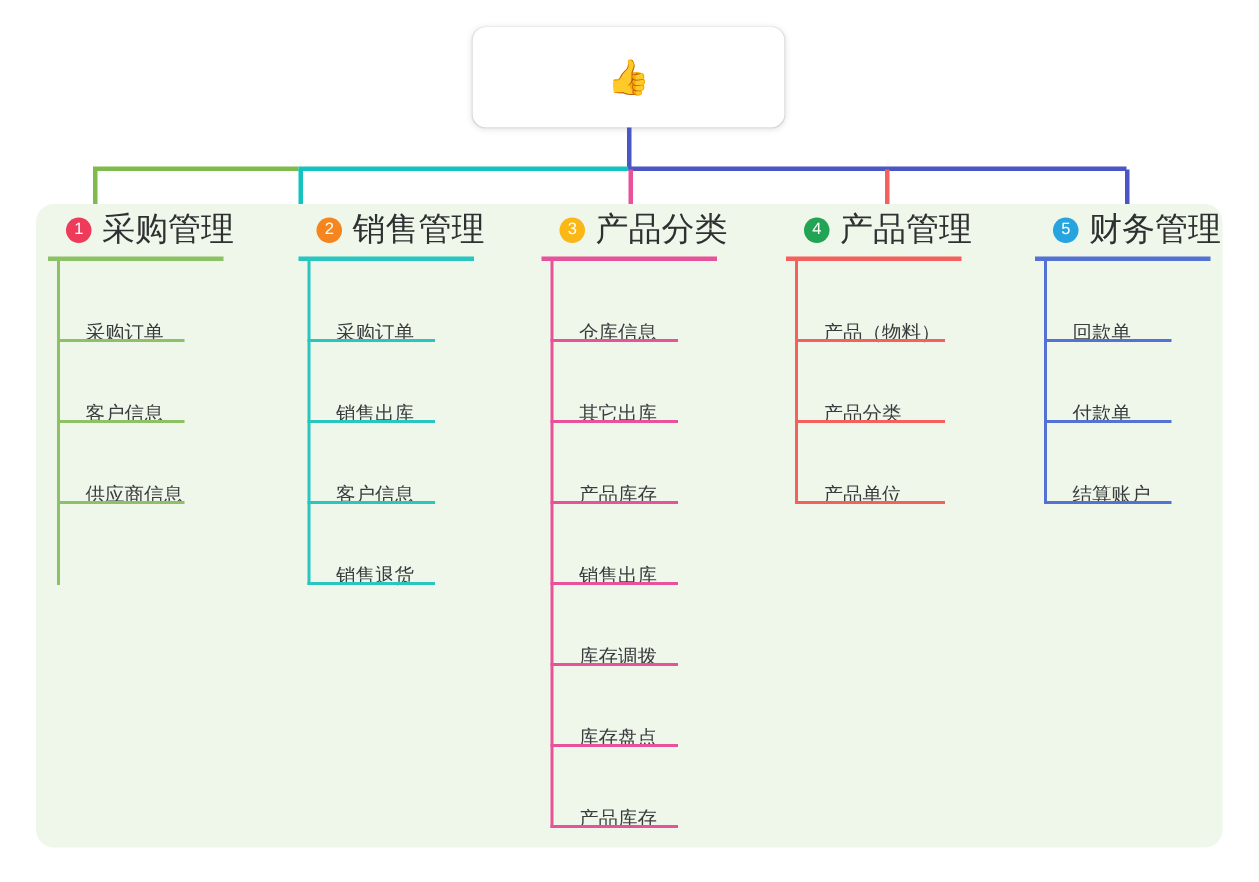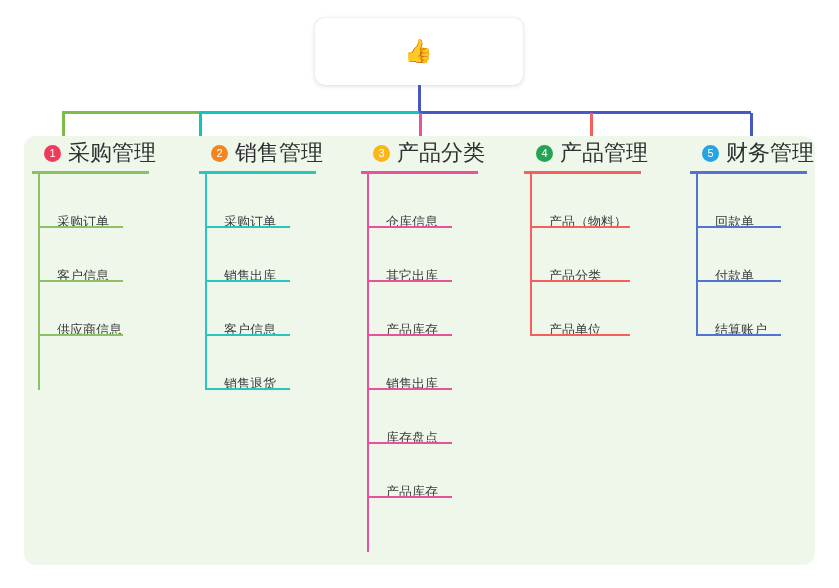--- a/index.html
+++ b/index.html
@@ -227,20 +227,24 @@
         </div>
         <div class="leaf">
           <div class="leaf-label">产品库存</div>
           <div class="leaf-rule" style="width: 85px; background: rgb(232, 82, 154);"></div>
         </div>
         <div class="leaf">
           <div class="leaf-label">销售出库</div>
           <div class="leaf-rule" style="width: 85px; background: rgb(232, 82, 154);"></div>
         </div>
         <div class="leaf">
+          <div class="leaf-label">库存调拨</div>
+          <div class="leaf-rule" style="width: 85px; background: rgb(232, 82, 154);"></div>
+        </div>
+        <div class="leaf">
           <div class="leaf-label">库存盘点</div>
           <div class="leaf-rule" style="width: 85px; background: rgb(232, 82, 154);"></div>
         </div>
         <div class="leaf">
           <div class="leaf-label">产品库存</div>
           <div class="leaf-rule" style="width: 85px; background: rgb(232, 82, 154);"></div>
         </div>
       </div>
     </div>
     <div class="column" style="left: 500px; width: 160px;">

